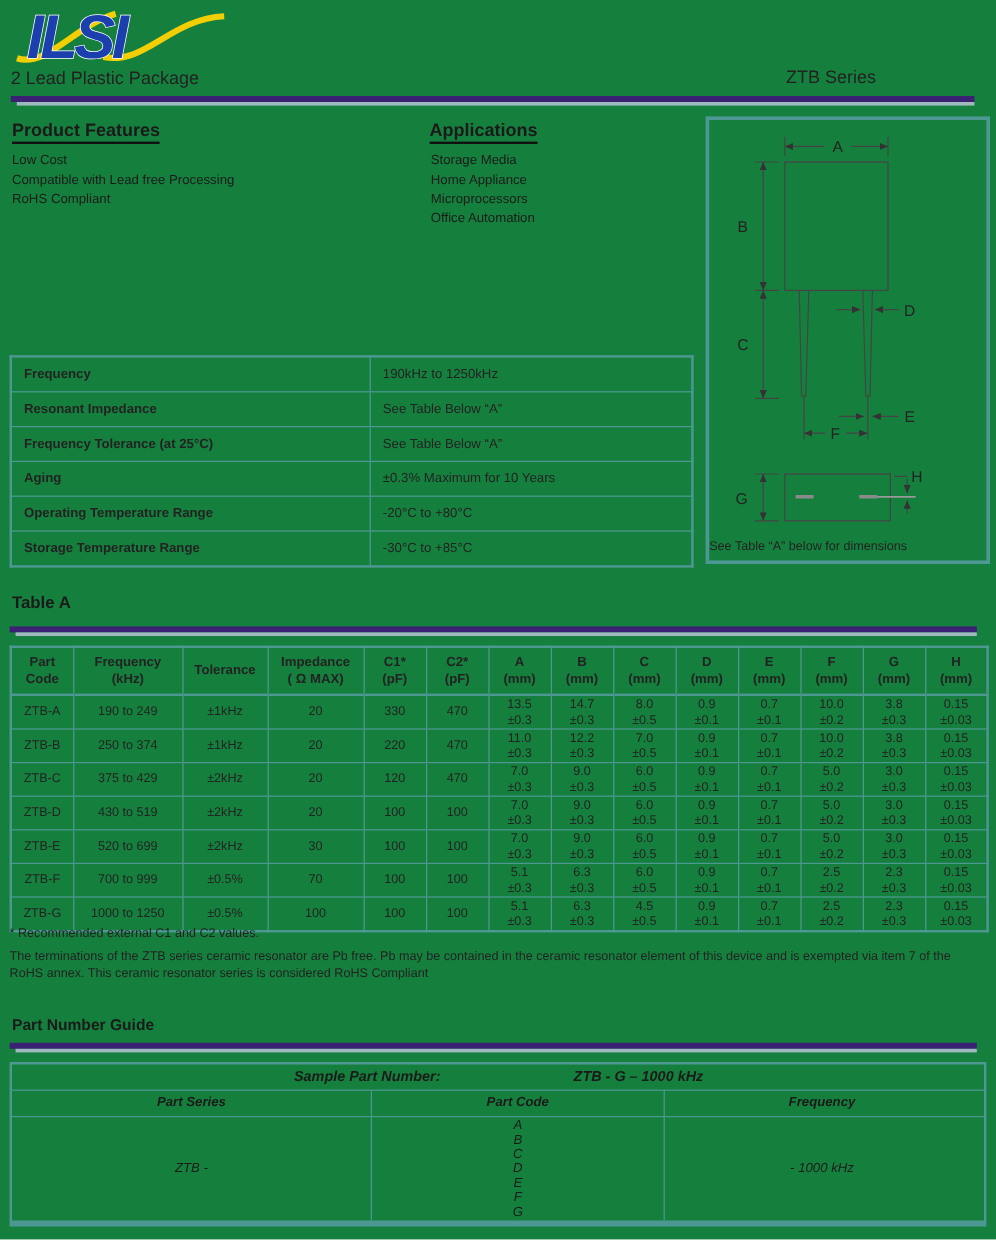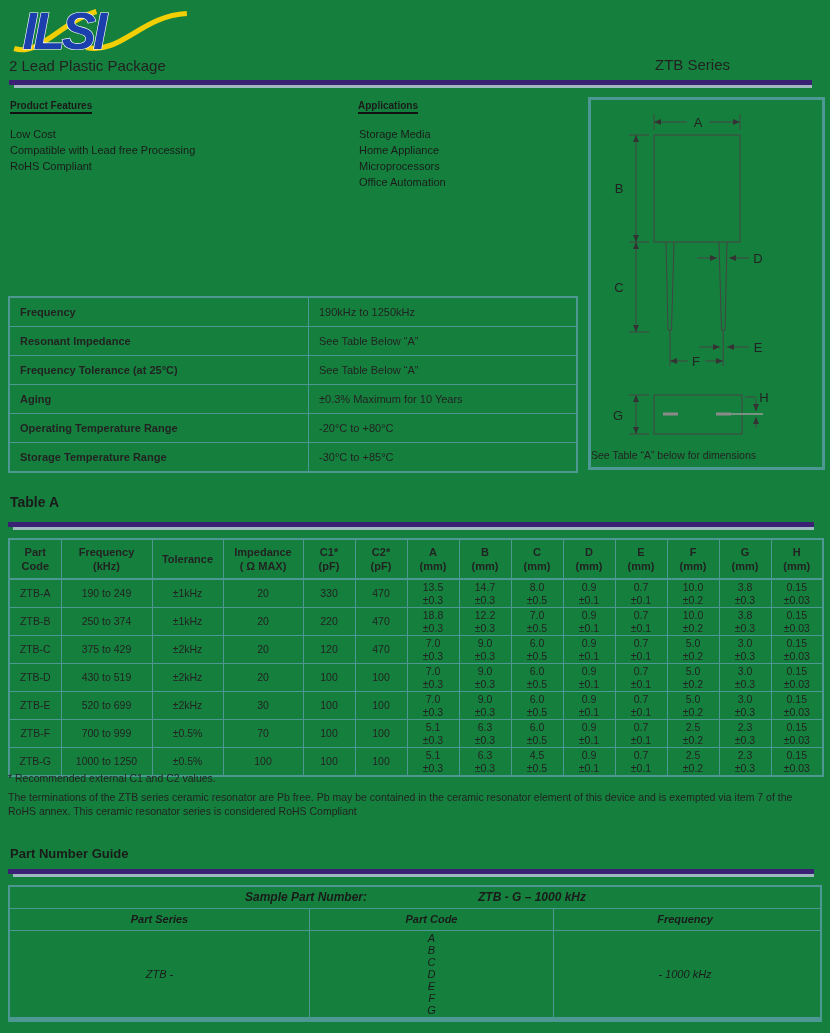--- a/index.html
+++ b/index.html
@@ -9,21 +9,21 @@
   
   .logo { position:absolute; left:8px; top:3px; width:185px; height:54px; }
   .pkg-title { position:absolute; left:9px; top:57px; font-size:15px; color:#222; }
   .series-title { position:absolute; right:100px; top:56px; font-size:15px; color:#222; }
 
   .rule { position:absolute; }
   .rule .p { height:5px; background:#3a2174; }
   .rule .t { height:3px; background:#9fb9c0; margin-left:5px; }
 
   
-  .sec-title { position:absolute; font-size:10px; font-weight:bold; }
+  .sec-title { position:absolute; font-size:15px; font-weight:bold; }
   .sec-title span { display:inline-block; border-bottom:2px solid #111; padding-bottom:1px; }
   .list { position:absolute; font-size:11px; line-height:16px; }
 
   
   .diagram-panel { position:absolute; left:588px; top:97px; width:237px; height:373px;
                    border:3px solid #4e9894; box-sizing:border-box; }
   .diagram-svg { position:absolute; left:0; top:0; width:231px; height:340px; }
   .diagram-caption { position:absolute; left:0; bottom:6px; width:100%; text-align:left; font-size:10.5px; color:#222; }
 
   
@@ -261,21 +261,21 @@
           <td>0.15
 ±0.03</td>
       </tr>
       <tr>
         <td>ZTB-B</td>
           <td>250 to 374</td>
           <td>±1kHz</td>
           <td>20</td>
           <td>220</td>
           <td>470</td>
-          <td>18.8
+          <td>11.0
 ±0.3</td>
           <td>12.2
 ±0.3</td>
           <td>7.0
 ±0.5</td>
           <td>0.9
 ±0.1</td>
           <td>0.7
 ±0.1</td>
           <td>10.0

